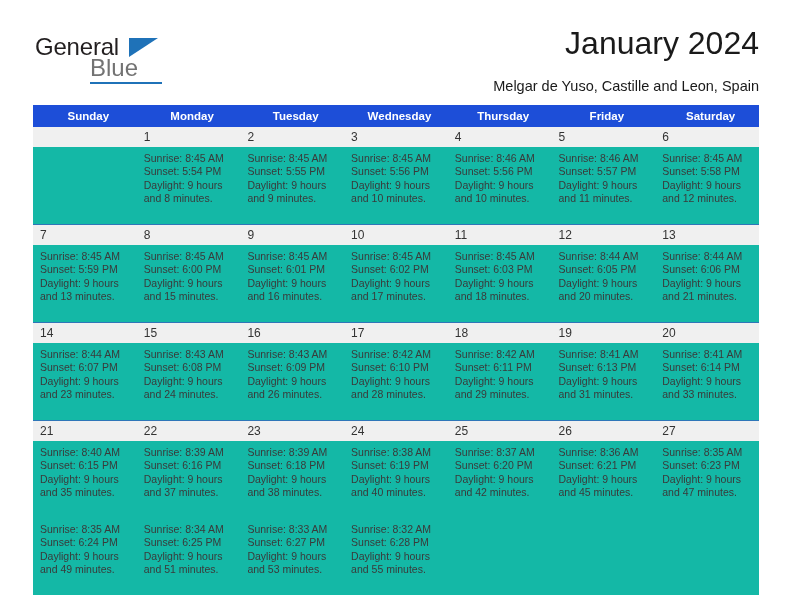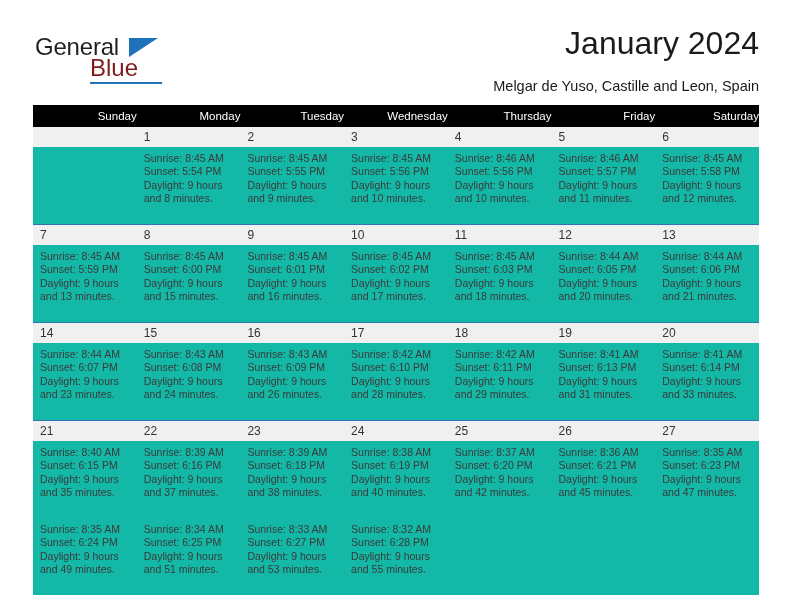--- a/index.html
+++ b/index.html
@@ -52,21 +52,21 @@
     width: 0;
     height: 0;
     border-left: 29px solid #1f72b8;
     border-bottom: 19px solid transparent;
   }
   .logo-blue {
     position: absolute;
     left: 57px;
     top: 30px;
     font-size: 24px;
-    color: #7f1d1d;
+    color: #737373;
     line-height: 1;
   }
   .logo-rule {
     position: absolute;
     left: 57px;
     top: 56px;
     width: 72px;
     height: 2px;
     background: #1f72b8;
   }
@@ -96,25 +96,25 @@
     position: absolute;
     left: 33px;
     top: 105px;
     width: 726px;
     border-collapse: collapse;
     table-layout: fixed;
   }
   .calendar col { width: 103.71px; }
 
   thead th {
-    background: #000000;
+    background: #1d4ed8;
     color: #ffffff;
     font-size: 11.5px;
-    font-weight: normal;
-    text-align: right;
+    font-weight: bold;
+    text-align: center;
     padding: 5px 0 5px 7px;
     height: 11px;
     border: none;
   }
 
   tbody tr.daynum-row td {
     background: #f0f0f0;
     font-size: 12px;
     color: #333333;
     padding: 3px 0 3px 7px;

